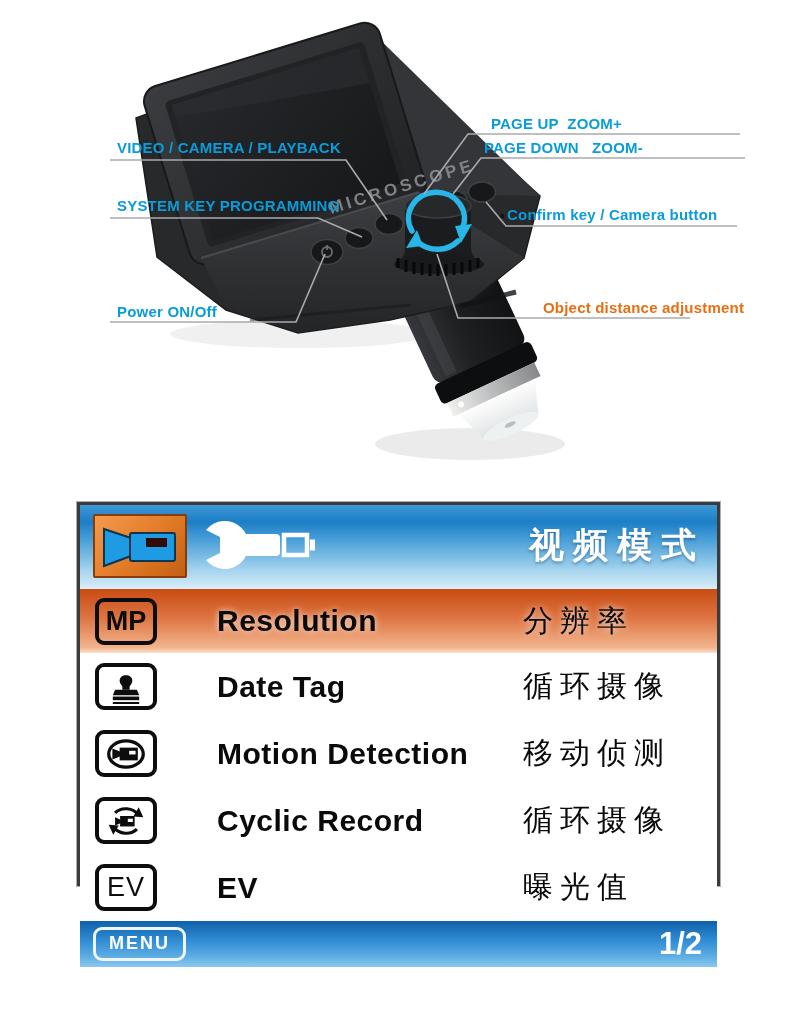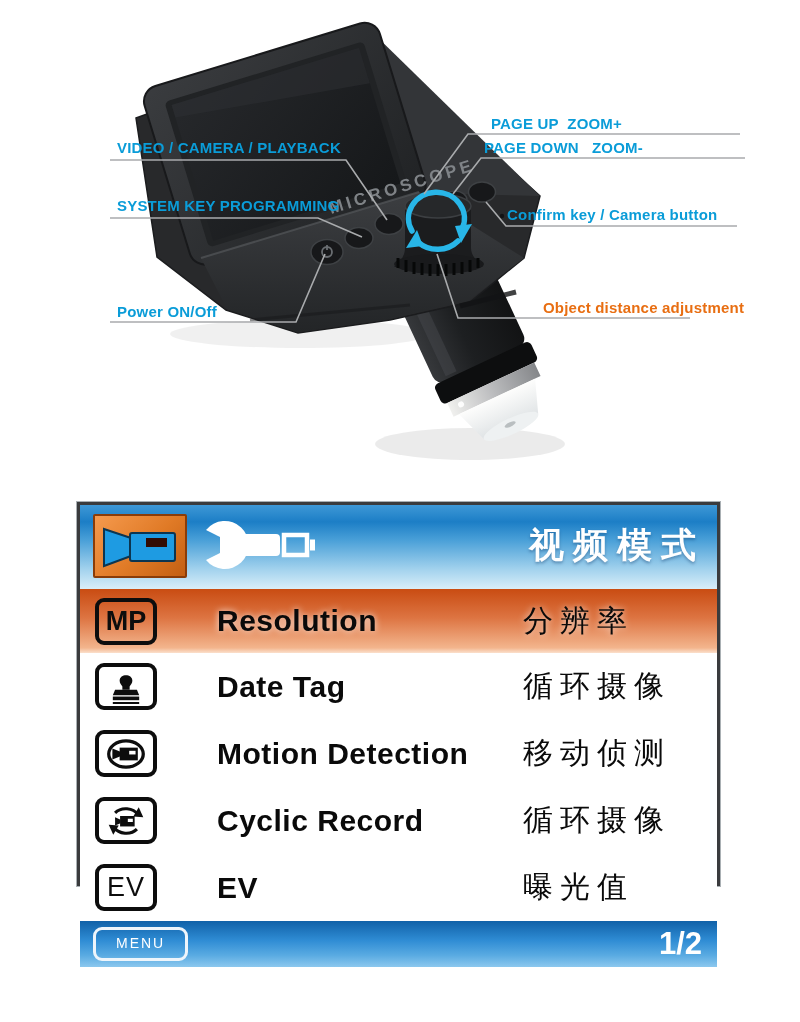--- a/index.html
+++ b/index.html
@@ -37,22 +37,22 @@
       font-weight:bold;color:#0d0d0d;background:transparent;}
   .icon-box .badge-mp{font-size:27px;font-weight:bold;letter-spacing:0px;}
   .icon-box .badge-ev{font-size:27px;font-weight:normal;letter-spacing:1px;}
   .row-label{margin-left:60px;font-size:30px;font-weight:bold;color:#0a0a0a;letter-spacing:.5px;}
   .row-label-cn{position:absolute;left:443px;font-size:30px;color:#0a0a0a;letter-spacing:7px;
       font-weight:500;}
 
   .spacer{flex:1 1 auto;background:#fff;}
   .panel-footer{flex:0 0 46px;height:46px;position:relative;display:flex;align-items:center;
       background:linear-gradient(180deg,#1061a8 0%,#2f8cd4 42%,#5aabe2 75%,#8cc8ee 100%);}
-  .menu-badge{margin-left:13px;border:3px solid #eef5fb;border-radius:9px;padding:0px 20px 2px;
-      color:#ffffff;font-weight:normal;font-size:14px;letter-spacing:2px;line-height:26px;}
+  .menu-badge{margin-left:13px;border:3px solid #eef5fb;border-radius:9px;padding:0px 13px 2px;
+      color:#ffffff;font-weight:bold;font-size:18px;letter-spacing:2px;line-height:26px;}
   .page-indicator{position:absolute;right:15px;color:#ffffff;font-weight:bold;font-size:31px;}
 </style>
 </head>
 <body>
 
 <div class="figure">
   <svg width="800" height="470" viewBox="0 0 800 470">
     <defs>
       <linearGradient id="gBody" x1="0" y1="0" x2="1" y2="1">
         <stop offset="0" stop-color="#3a3c3f"></stop>

